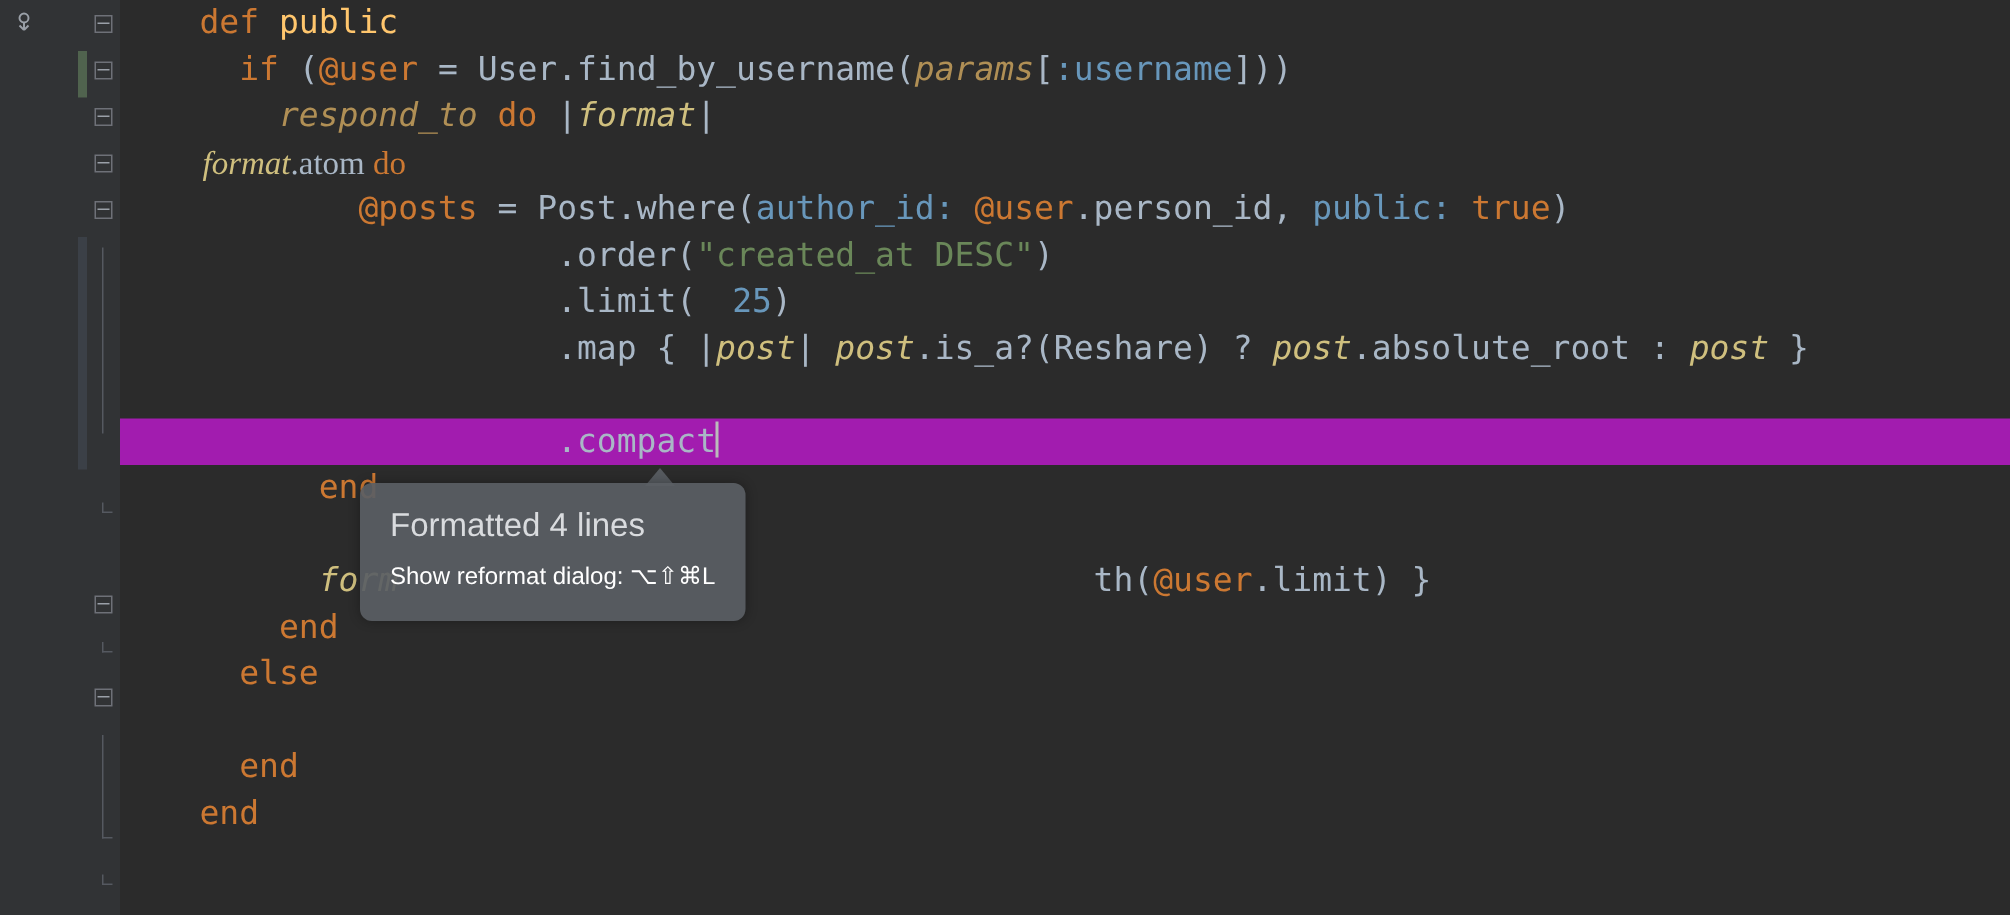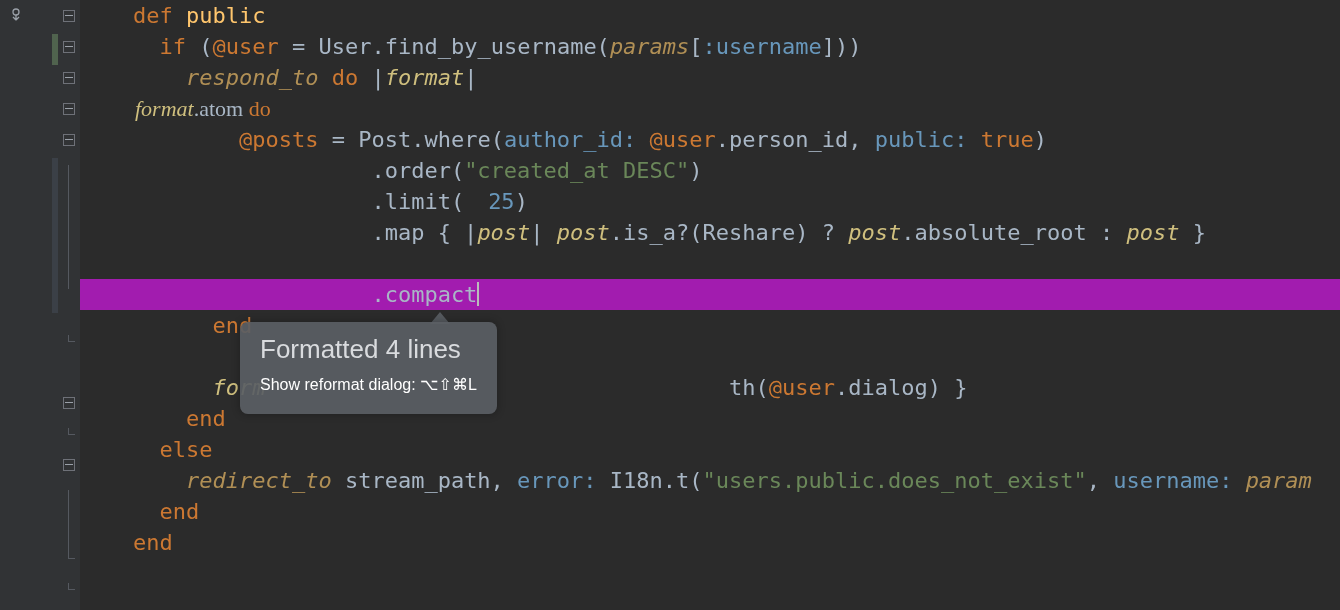--- a/index.html
+++ b/index.html
@@ -24,21 +24,21 @@
   .str{color:#6a8759;}
   .num{color:#6897bb;margin-left:24px;}
   .sym{color:#6897bb;}
   .param{color:#cfbf7e;font-style:italic;}
   .blockarg{color:#cfbf7e;font-style:italic;}
   .fcall{color:#b08f55;font-style:italic;}
   .caret{display:inline-block;width:2px;height:24px;background:#bbbbbb;vertical-align:-4px;}
   .tooltip{position:absolute;background:rgba(90,94,100,0.92);border-radius:8px;color:#dfe1e5;
     font-family:-apple-system,"Helvetica Neue",Arial,sans-serif;padding:12px 20px 14px 20px;
     box-shadow:0 0 8px rgba(0,0,0,0.3);}
-  .tooltip .t1{font-size:26px;color:#d9dbde;}
+  .tooltip .t1{font-size:22px;color:#d9dbde;}
   .tooltip .t2{font-size:16px;color:#ffffff;margin-top:4px;}
   .tt-tail{position:absolute;width:0;height:0;border-left:10px solid transparent;border-right:10px solid transparent;
     border-bottom:12px solid rgba(90,94,100,0.92);}
 </style>
 </head>
 <body>
 
 <div class="editor">
 
   <div class="gutter">
@@ -82,27 +82,26 @@
     <div class="line" style="top:155px;"><span>                      </span><span>.order(</span><span class="str">"created_at DESC"</span><span>)</span></div>
 
     <div class="line" style="top:186px;"><span>                      </span><span>.limit(</span><span class="num">25</span><span>)</span></div>
 
     <div class="line" style="top:217px;"><span>                      </span><span>.map { |</span><span class="blockarg">post</span><span>| </span><span class="blockarg">post</span><span>.is_a?(</span><span class="const">Reshare</span><span>) ? </span><span class="blockarg">post</span><span>.absolute_root : </span><span class="blockarg">post</span><span> }</span></div>
 
     <div class="line hl-line" style="top:279px;"><span>                      </span><span>.compact</span><span class="caret"></span></div>
 
     <div class="line" style="top:310px;"><span>          </span><span class="kw">end</span></div>
 
-    <div class="line" style="top:372px;"><span>          </span><span class="blockarg">form</span><span style="visibility:hidden;">xxxxxxxxxxxxxxxxxxxxxxxxxxxxxxxxxxx</span><span>th(</span><span class="ivar">@user</span><span>.dialog) }</span></div>
+    <div class="line" style="top:372px;"><span>          </span><span class="blockarg">form</span><span style="visibility:hidden;">xxxxxxxxxxxxxxxxxxxxxxxxxxxxxxxxxxx</span><span>th(</span><span class="ivar">@user</span><span>.limit) }</span></div>
 
     <div class="line" style="top:403px;"><span>        </span><span class="kw">end</span></div>
 
     <div class="line" style="top:434px;"><span>      </span><span class="kw">else</span></div>
 
-    <div class="line" style="top:465px;"><span>        </span><span class="fcall">redirect_to </span><span>stream_path, </span><span class="sym">error: </span><span class="const">I18n</span><span>.t(</span><span class="str">"users.public.does_not_exist"</span><span>, </span><span class="sym">username: </span><span class="fcall">param</span></div>
 
     <div class="line" style="top:496px;"><span>      </span><span class="kw">end</span></div>
 
     <div class="line" style="top:527px;"><span>    </span><span class="kw">end</span></div>
 
     <div class="tt-tail" style="left:350px;top:312px;"></div>
     <div class="tooltip" style="left:160px;top:322px;">
       <div class="t1">Formatted 4 lines</div>
       <div class="t2">Show reformat dialog: ⌥⇧⌘L</div>
     </div>

